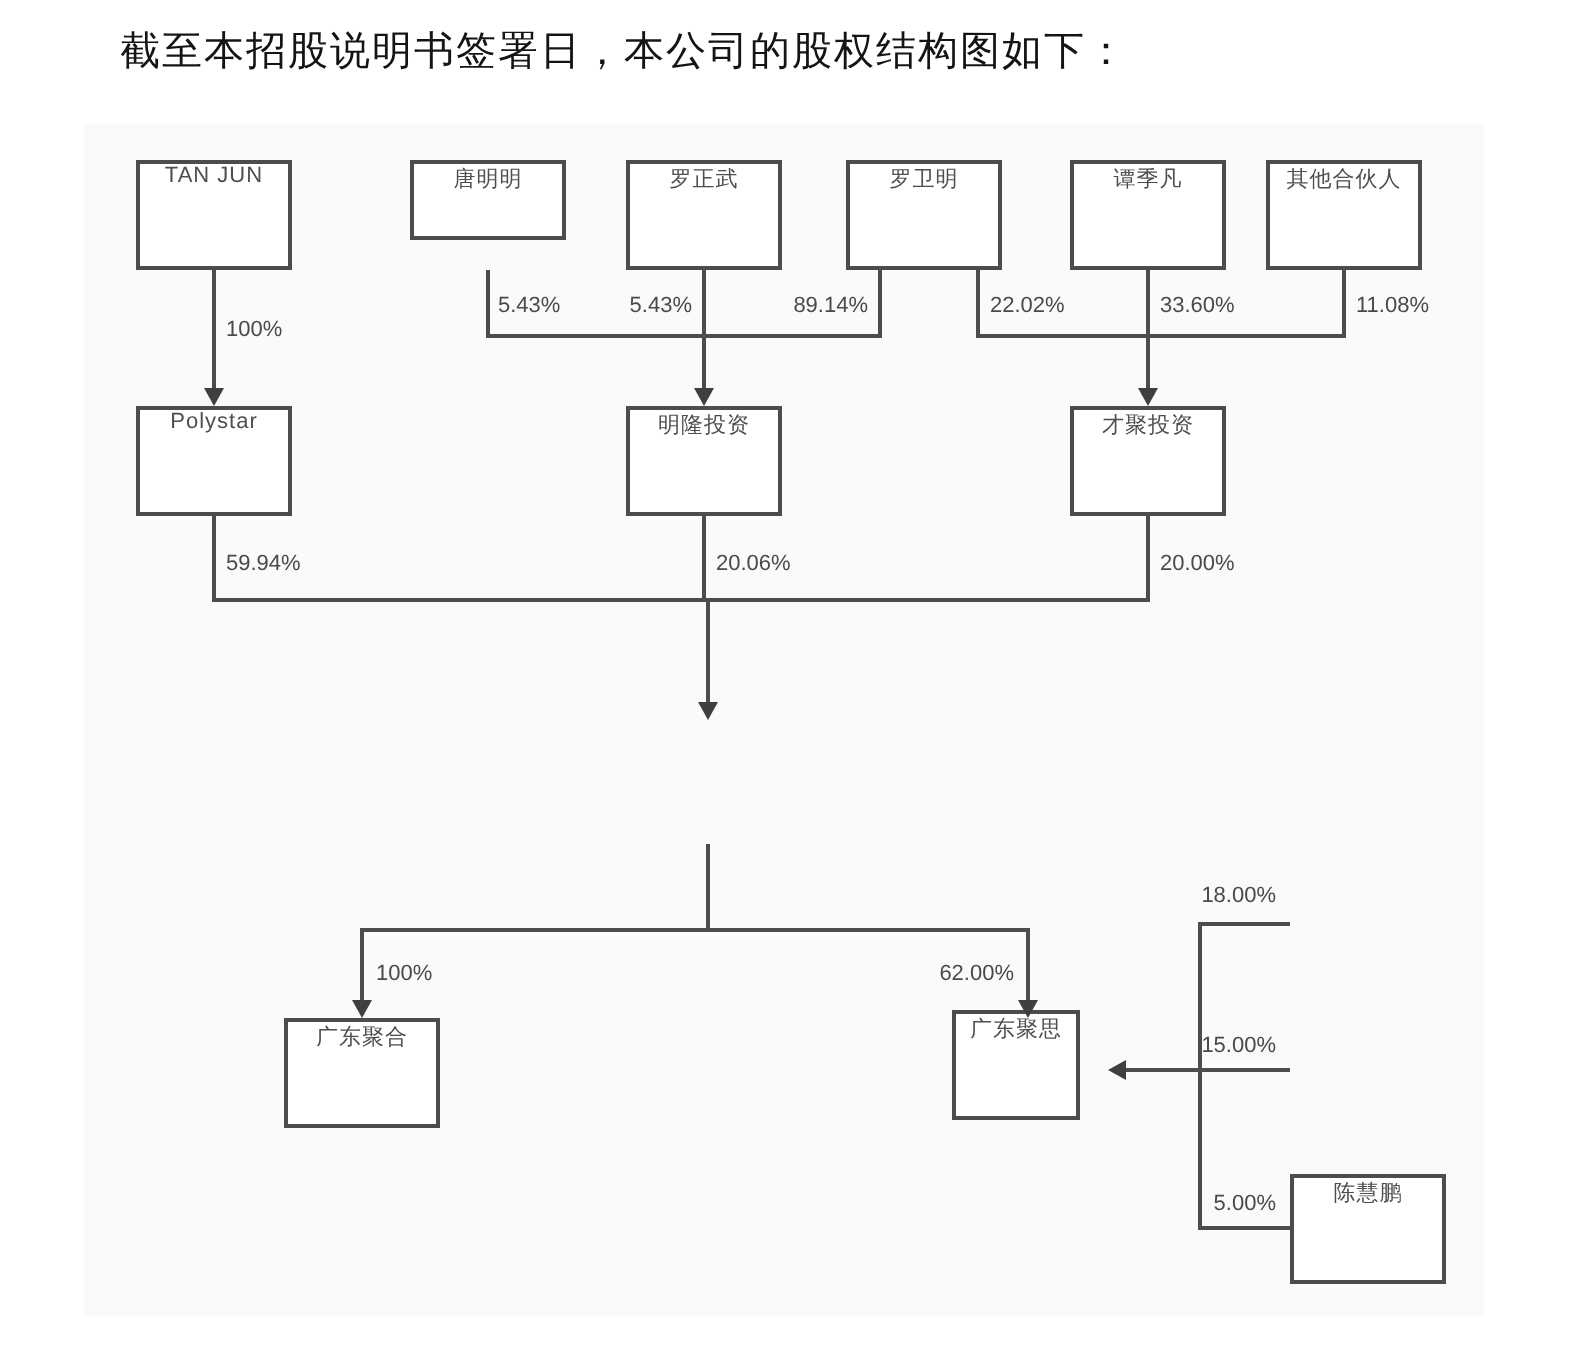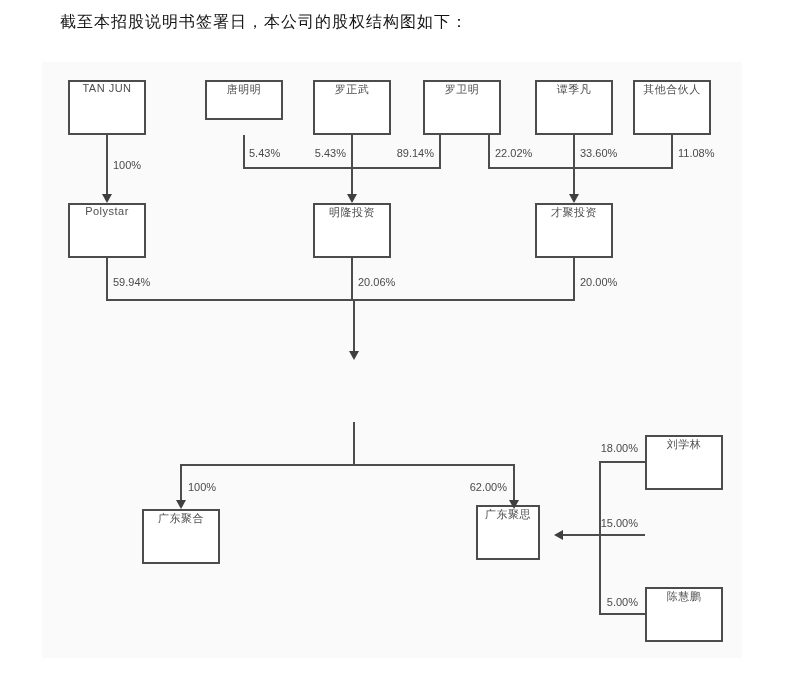--- a/index.html
+++ b/index.html
@@ -1,19 +1,19 @@
 <!DOCTYPE html>
 <html><head>
 <meta charset="utf-8">
 <style>
   html,body{margin:0;padding:0;background:#ffffff;}
   .page{position:relative;width:787px;height:685px;background:#ffffff;overflow:hidden;
         font-family:"Liberation Sans","DejaVu Sans",sans-serif;}
   .doc-title{position:absolute;left:60px;top:12px;font-family:Liberation Sans, sans-serif;
-        font-size:16px;color:#141414;letter-spacing:1px;white-space:nowrap;}
+        font-size:20px;color:#141414;letter-spacing:1px;white-space:nowrap;}
   .panel{position:absolute;left:42px;top:62px;width:700px;height:596px;background:#fafafa;}
   .node{position:absolute;box-sizing:border-box;background:#ffffff;border:2px solid #4c4c4c;
         display:flex;justify-content:center;font-size:11px;color:#4e4e4e;
         text-align:center;letter-spacing:0.5px;}
   .vline{position:absolute;width:2px;background:#4c4c4c;}
   .hline{position:absolute;height:2px;background:#4c4c4c;}
   .pct{position:absolute;font-size:11px;color:#4a4a4a;white-space:nowrap;}
   .pct.r{text-align:right;}
   .arrow-down{position:absolute;width:0;height:0;border-left:5px solid transparent;
         border-right:5px solid transparent;border-top:9px solid #3f3f3f;}
@@ -59,23 +59,20 @@
       </div>
 
 
     <div class="node" style="left:100px;top:447px;width:78px;height:55px">
         <span>广东聚合</span>
       </div>
     <div class="node" style="left:434px;top:443px;width:64px;height:55px">
         <span>广东聚思</span>
       </div>
 
-    <div class="node" style="left:603px;top:373px;width:78px;height:55px">
-        <span>刘学林</span>
-      </div>
     <div class="node" style="left:603px;top:525px;width:78px;height:55px">
         <span>陈慧鹏</span>
       </div>
 
     <div class="vline" style="left:64px;top:73px;height:60px"></div>
     <div class="arrow-down" style="left:60px;top:132px"></div>
 
     <div class="vline" style="left:201px;top:73px;height:34px"></div>
     <div class="vline" style="left:309px;top:73px;height:34px"></div>
     <div class="vline" style="left:397px;top:73px;height:34px"></div>

